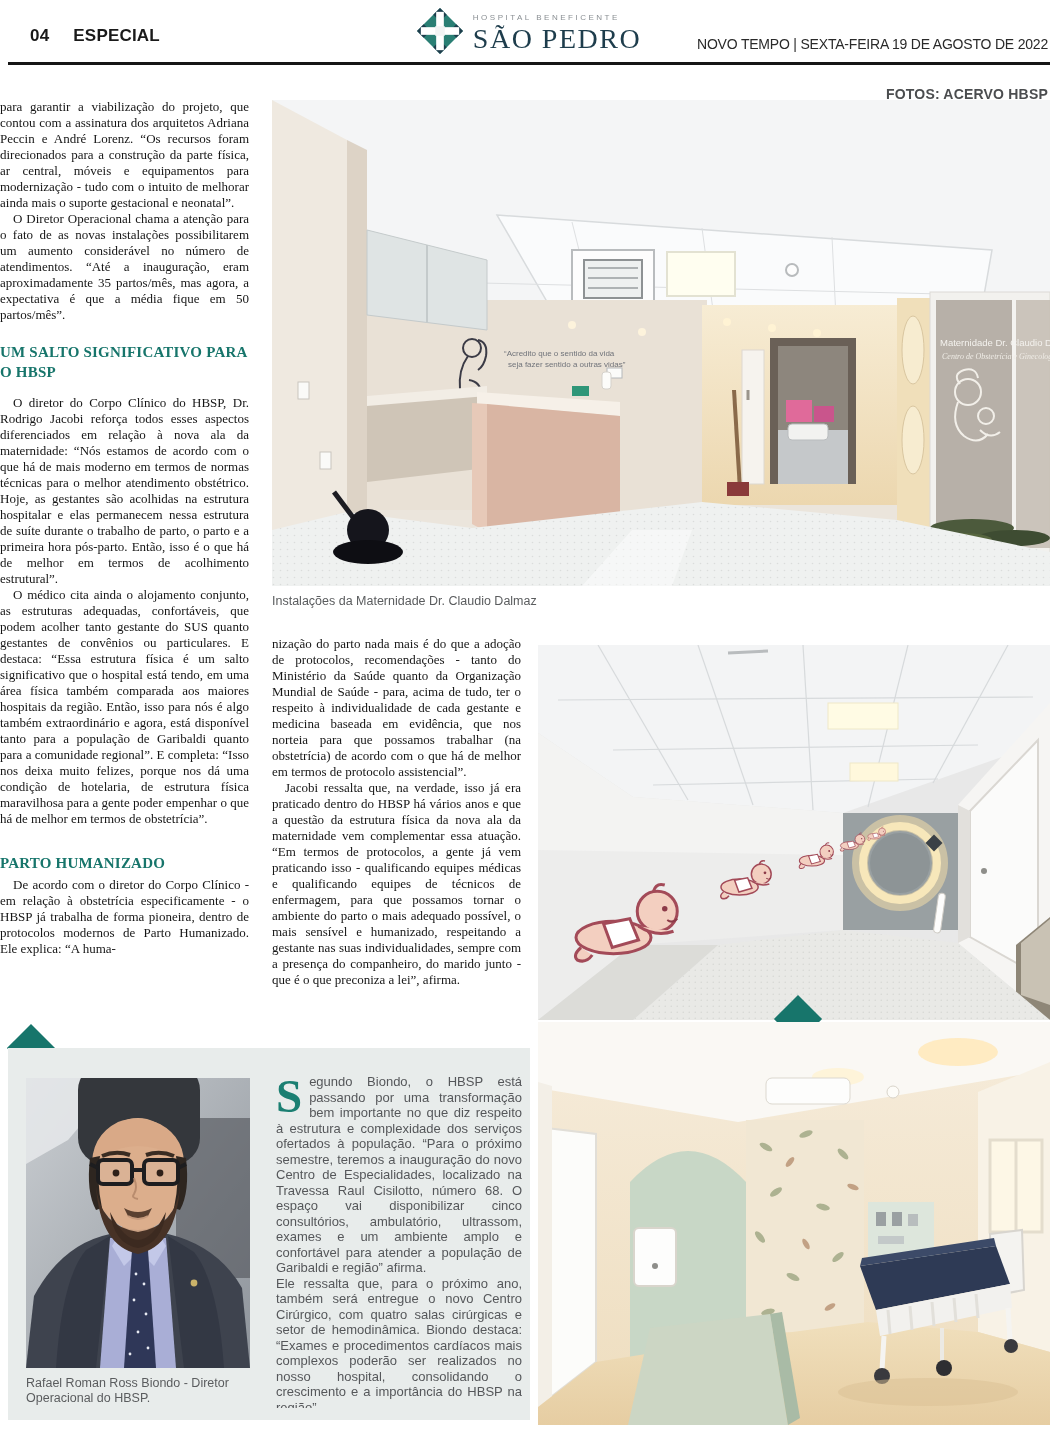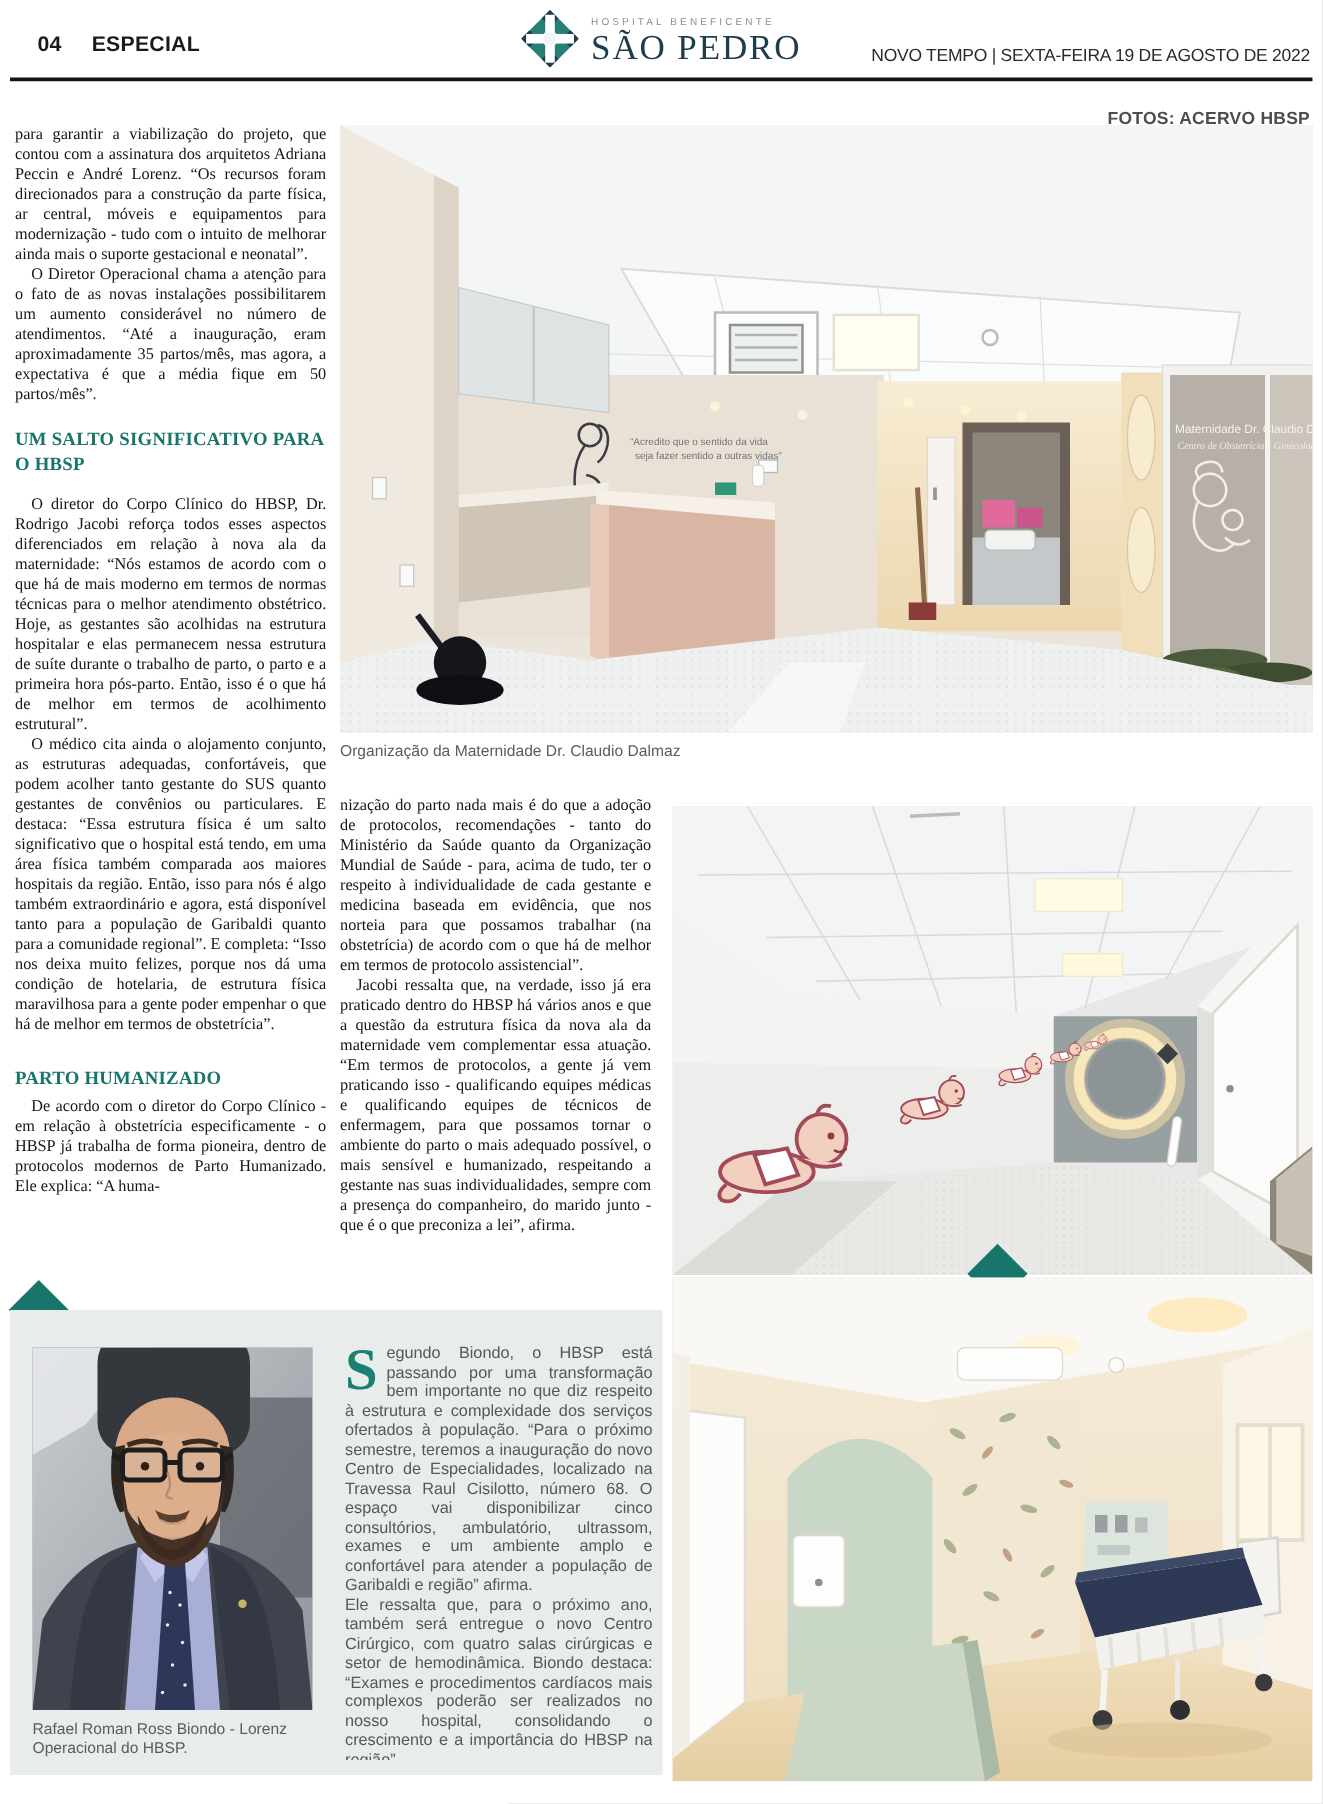--- a/index.html
+++ b/index.html
@@ -19,21 +19,21 @@
   .rule{left:8px;top:62px;width:1042px;height:3px;background:#151515;}
   .credit{right:10px;top:86px;font-family:"Liberation Sans",sans-serif;font-size:14px;font-weight:bold;
           color:#4b4d4f;letter-spacing:.2px;}
 
   
   .col{width:249px;color:#151515;}
   .col p{margin:0;font-size:13px;line-height:16px;text-align:justify;text-indent:13px;}
   .col p.cont{text-indent:0;}
   .teal-h{margin:0;font-family:"Liberation Serif",serif;font-weight:bold;color:#17756b;
           font-size:15px;line-height:20px;letter-spacing:.2px;}
-  #col1{left:12px;top:99px;height:932px;overflow:hidden;}
+  #col1{left:0;top:99px;height:932px;overflow:hidden;}
   #col1 .teal-h.h1{margin-top:19px;margin-bottom:13px;}
   #col1 .teal-h.h2{margin-top:26px;margin-bottom:4px;}
   #col2{left:272px;top:636px;height:378px;overflow:hidden;}
 
   .caption{font-family:"Liberation Sans",sans-serif;font-size:12.5px;line-height:15px;color:#5a5c5e;}
   #cap-photo1{left:272px;top:594px;width:520px;}
 
   
   .photo{overflow:hidden;background:#e8e8e8;}
   #photo1{left:272px;top:100px;width:778px;height:486px;}
@@ -212,21 +212,21 @@
       <polygon points="310,486 360,430 420,430 400,486" fill="#ffffff" opacity="0.45"></polygon>
 
       <g>
         <line x1="62" y1="392" x2="92" y2="432" stroke="#1c1c22" stroke-width="5"></line>
         <circle cx="96" cy="430" r="21" fill="#15151c"></circle>
         <ellipse cx="96" cy="452" rx="35" ry="12" fill="#0e0e13"></ellipse>
       </g>
     </svg>
   </div>
 
-  <div class="abs caption" id="cap-photo1">Organização da Maternidade Dr. Claudio Dalmaz</div>
+  <div class="abs caption" id="cap-photo1">Instalações da Maternidade Dr. Claudio Dalmaz</div>
 
   <div class="abs col" id="col2">
     <p class="cont">nização do parto nada mais é do que a adoção de protocolos, recomendações - tanto do Ministério da Saúde quanto da Organização Mundial de Saúde - para, acima de tudo, ter o respeito à individualidade de cada gestante e medicina baseada em evidência, que nos norteia para que possamos trabalhar (na obstetrícia) de acordo com o que há de melhor em termos de protocolo assistencial”.</p>
     <p>Jacobi ressalta que, na verdade, isso já era praticado dentro do HBSP há vários anos e que a questão da estrutura física da nova ala da maternidade vem complementar essa atuação. “Em termos de protocolos, a gente já vem praticando isso - qualificando equipes médicas e qualificando equipes de técnicos de enfermagem, para que possamos tornar o ambiente do parto o mais adequado possível, o mais sensível e humanizado, respeitando a gestante nas suas individualidades, sempre com a presença do companheiro, do marido junto - que é o que preconiza a lei”, afirma.</p>
   </div>
 
   <div class="abs photo" id="photo2">
     <svg width="512" height="375" viewBox="0 0 512 375">
       <defs>
         <pattern id="sp2" width="6" height="6" patternUnits="userSpaceOnUse">
@@ -444,20 +444,20 @@
               <line x1="152" y1="90" x2="160" y2="86"></line>
           </g>
           <path d="M76,78 q14,-6 28,-1" stroke="#3a2c22" stroke-width="4" fill="none"></path>
           <path d="M120,77 q14,-5 28,1" stroke="#3a2c22" stroke-width="4" fill="none"></path>
           <circle cx="90" cy="95" r="3.4" fill="#2e2019"></circle>
           <circle cx="134" cy="95" r="3.4" fill="#2e2019"></circle>
           <path d="M108,100 q4,10 0,16 q-3,4 4,5" stroke="#b98c6e" stroke-width="2" fill="none"></path>
         </g>
       </svg>
     </div>
-    <div class="caption" id="portrait-cap">Rafael Roman Ross Biondo - Lorenz Operacional do HBSP.</div>
+    <div class="caption" id="portrait-cap">Rafael Roman Ross Biondo - Diretor Operacional do HBSP.</div>
     <div id="boxtext">
       <p><span class="dropcap">S</span><span>egundo Biondo, o HBSP está passando por uma transformação bem importante no que diz respeito à estrutura e complexidade dos serviços ofertados à população. “Para o próximo semestre, teremos a inauguração do novo Centro de Especialidades, localizado na Travessa Raul Cisilotto, número 68. O espaço vai disponibilizar cinco consultórios, ambulatório, ultrassom, exames e um ambiente amplo e confortável para atender a população de Garibaldi e região” afirma.</span></p>
       <p>Ele ressalta que, para o próximo ano, também será entregue o novo Centro Cirúrgico, com quatro salas cirúrgicas e setor de hemodinâmica. Biondo destaca: “Exames e procedimentos cardíacos mais complexos poderão ser realizados no nosso hospital, consolidando o crescimento e a importância do HBSP na região”</p>
     </div>
   </div>
 
 </div>
 
 </body></html>

